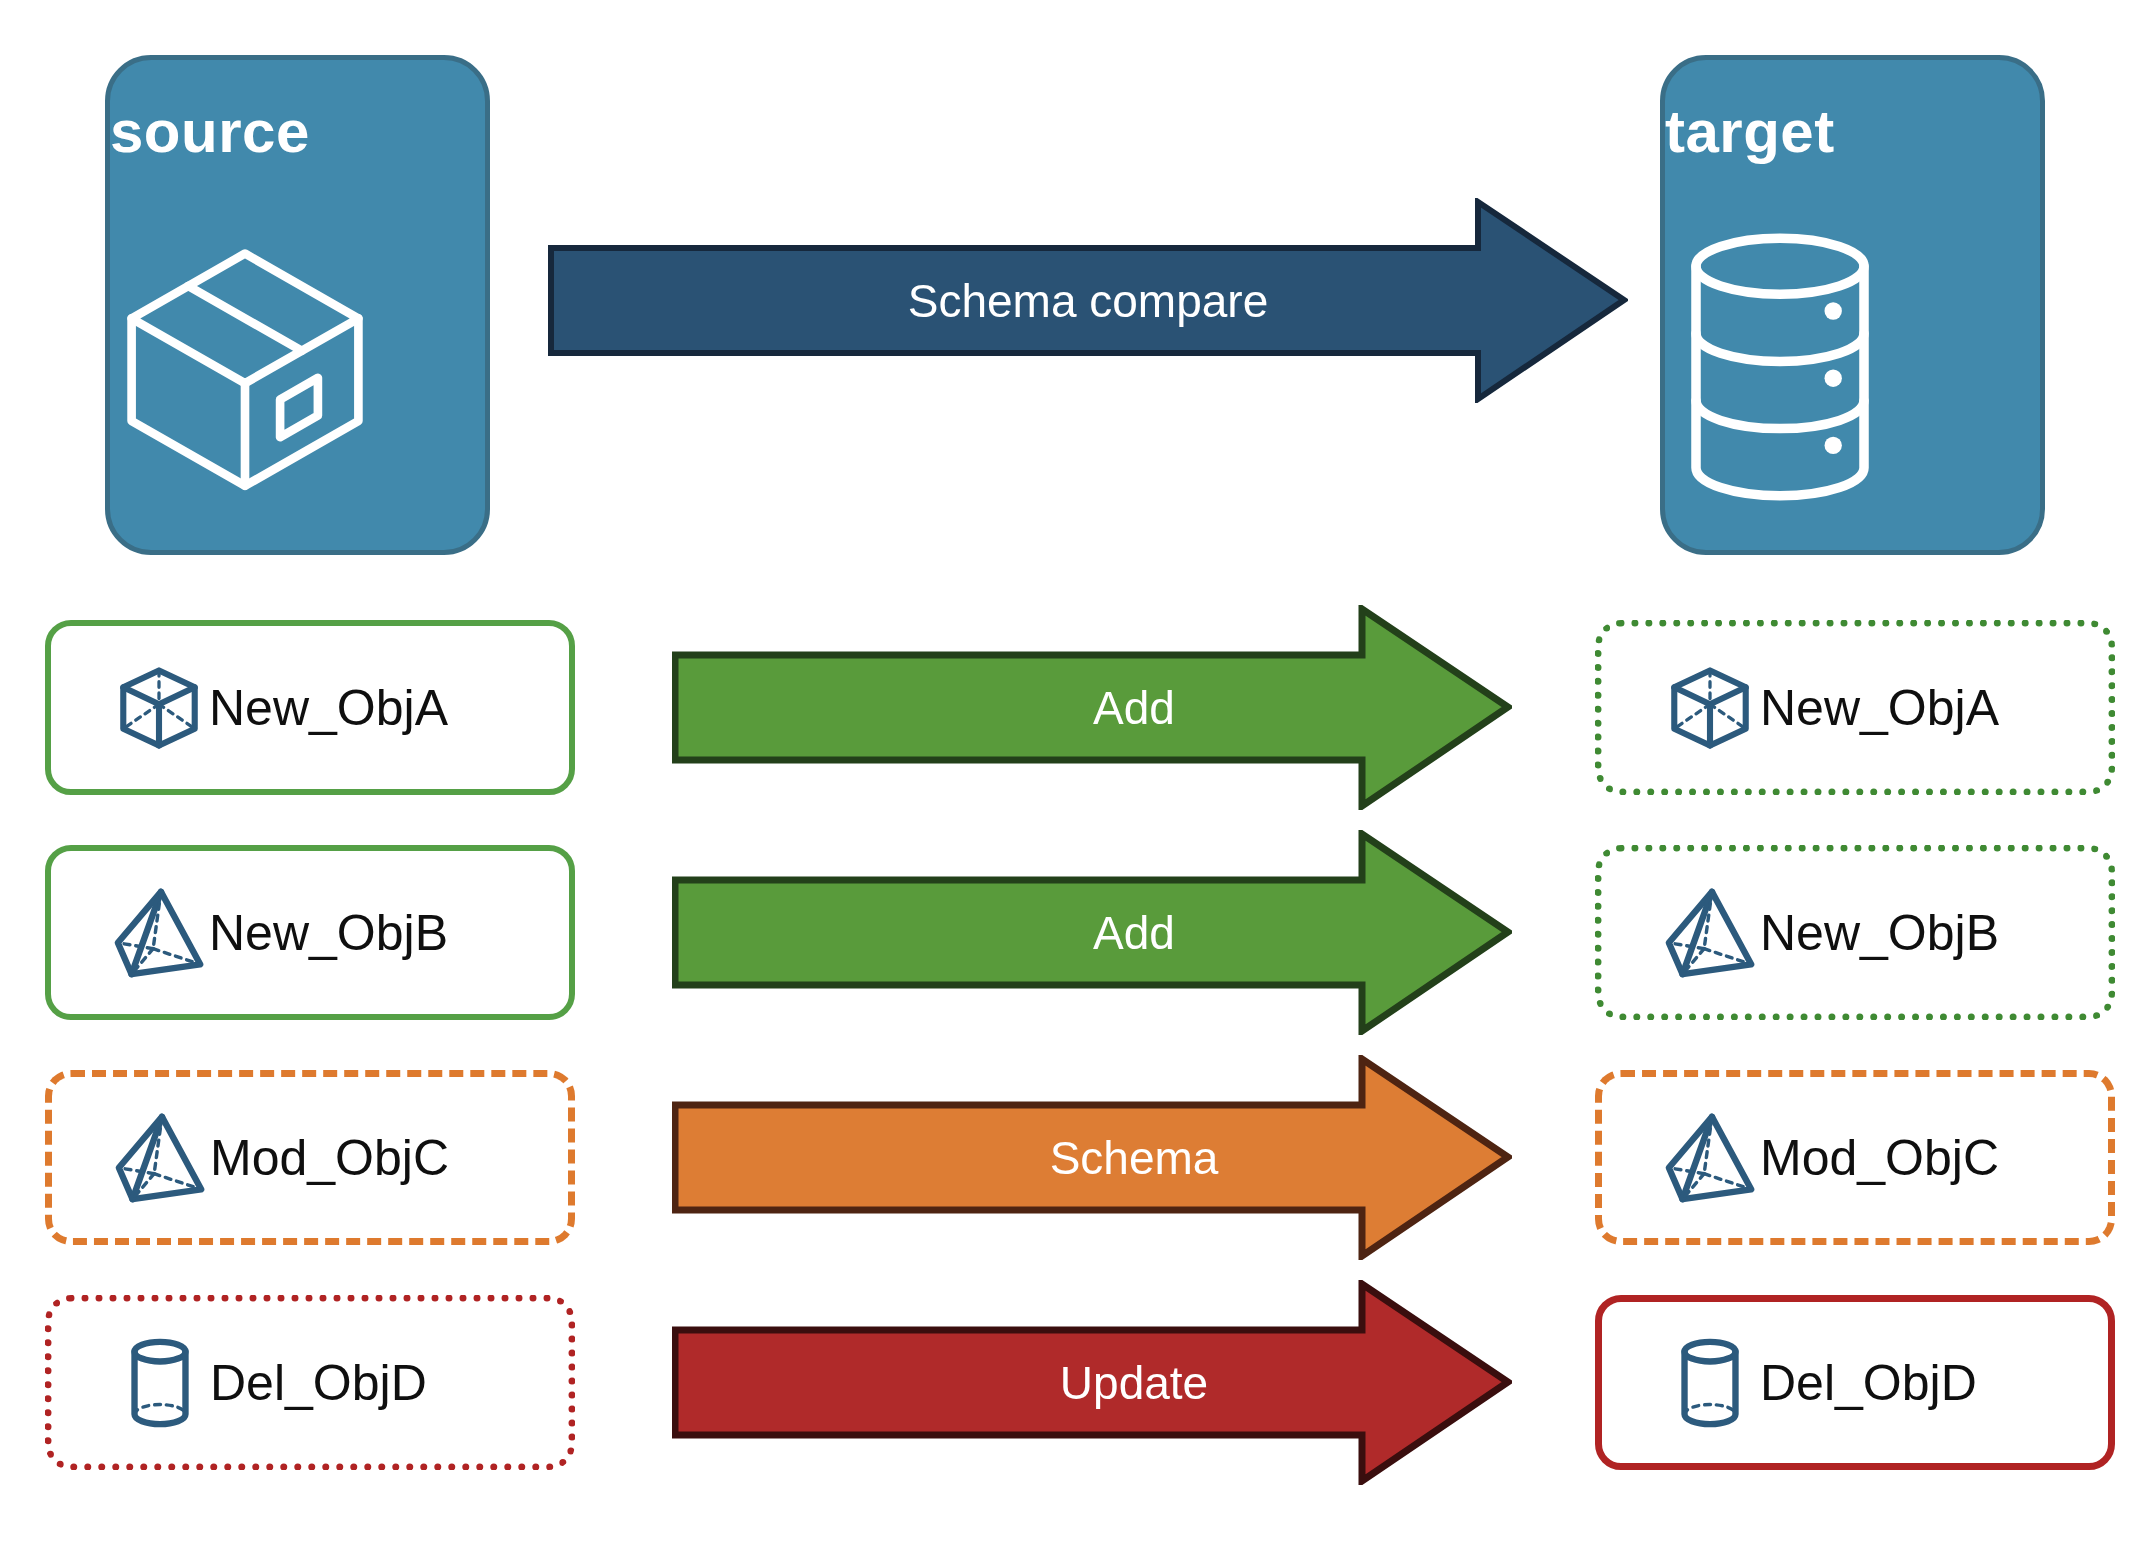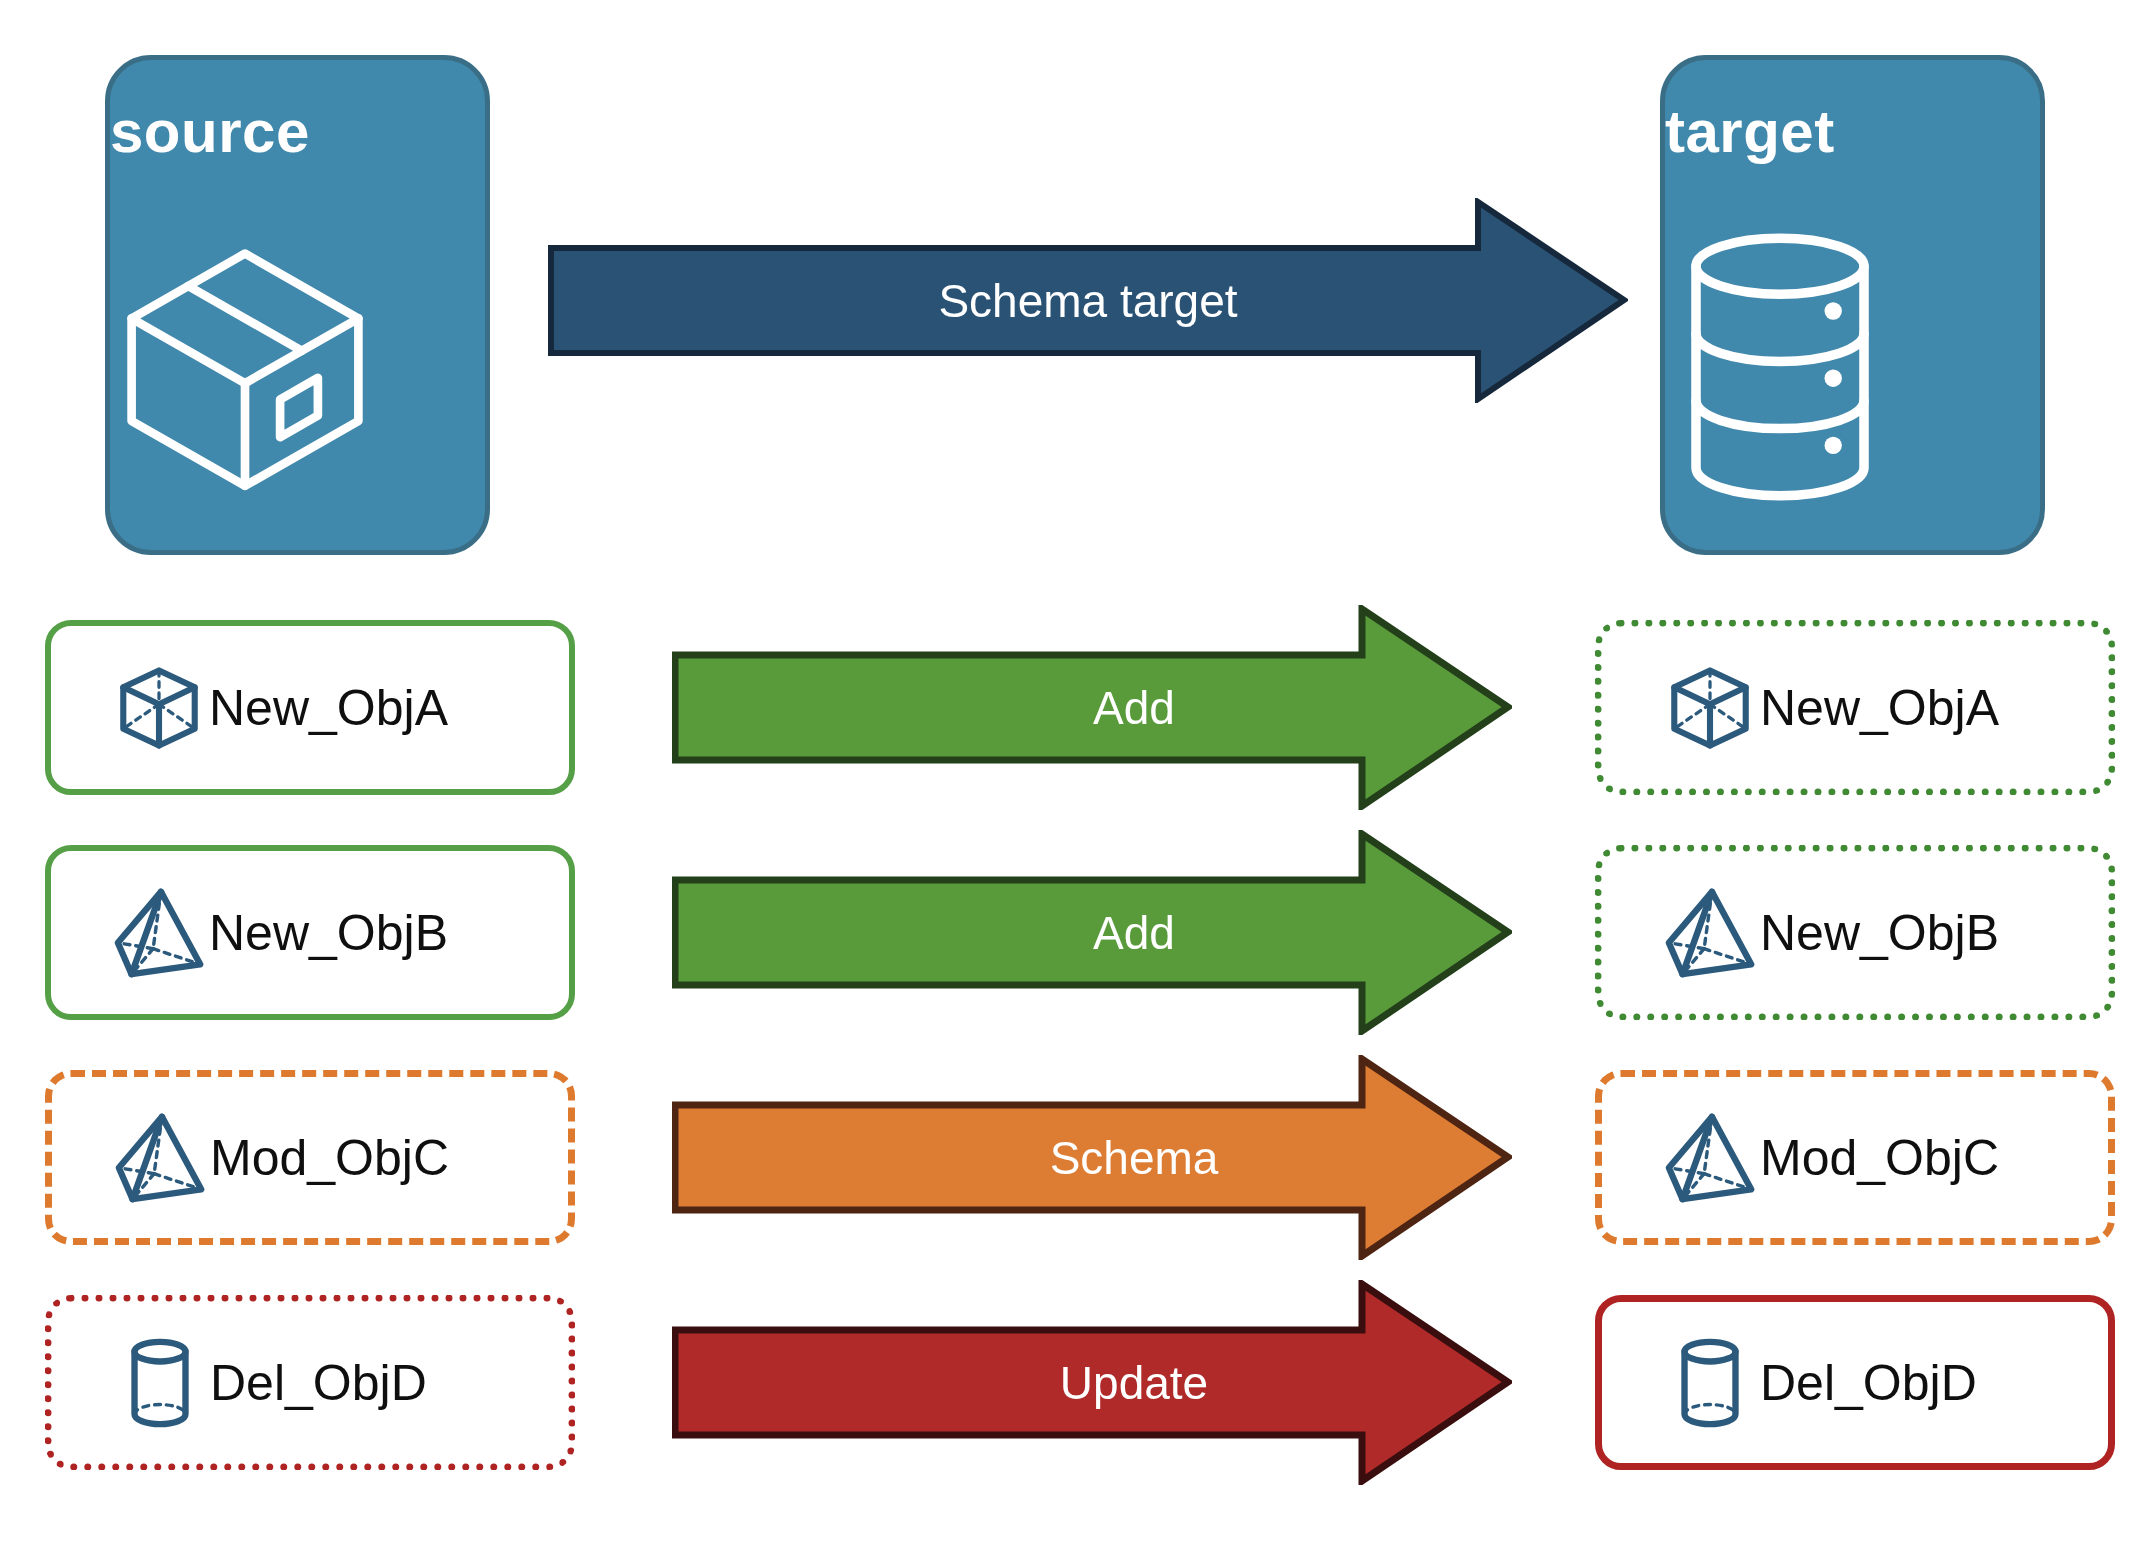--- a/index.html
+++ b/index.html
@@ -120,21 +120,21 @@
       <circle cx="59" cy="54" r="3.1" fill="#ffffff" stroke="none"></circle>
       <circle cx="59" cy="78" r="3.1" fill="#ffffff" stroke="none"></circle>
     </svg>
   </div>
 </div>
 
 <div id="compare-arrow">
   <svg width="1080" height="205" viewBox="0 0 1080 205" preserveAspectRatio="none">
     <polygon points="3,50 930,50 930,4 1076,102 930,201 930,155 3,155" fill="#2A5274" stroke="#16283C" stroke-width="6" stroke-linejoin="miter"></polygon>
   </svg>
-  <div class="arrow-label">Schema target</div>
+  <div class="arrow-label">Schema compare</div>
 </div>
 
 <div class="obj-card src-card b-solid-green" style="top:620px;">
   <div class="obj-icon">
     <svg width="94" height="94" viewBox="0 0 100 100" fill="none" stroke="#2C5A7D" stroke-width="6.5" stroke-linejoin="round" stroke-linecap="round">
       <polygon points="50,10 88,28 88,72 50,90 12,72 12,28"></polygon>
       <polyline points="12,28 50,46 88,28"></polyline>
       <line x1="50" y1="46" x2="50" y2="90"></line>
       <g stroke-width="3.5" stroke-dasharray="6 6">
         <line x1="50" y1="10" x2="50" y2="46"></line>

